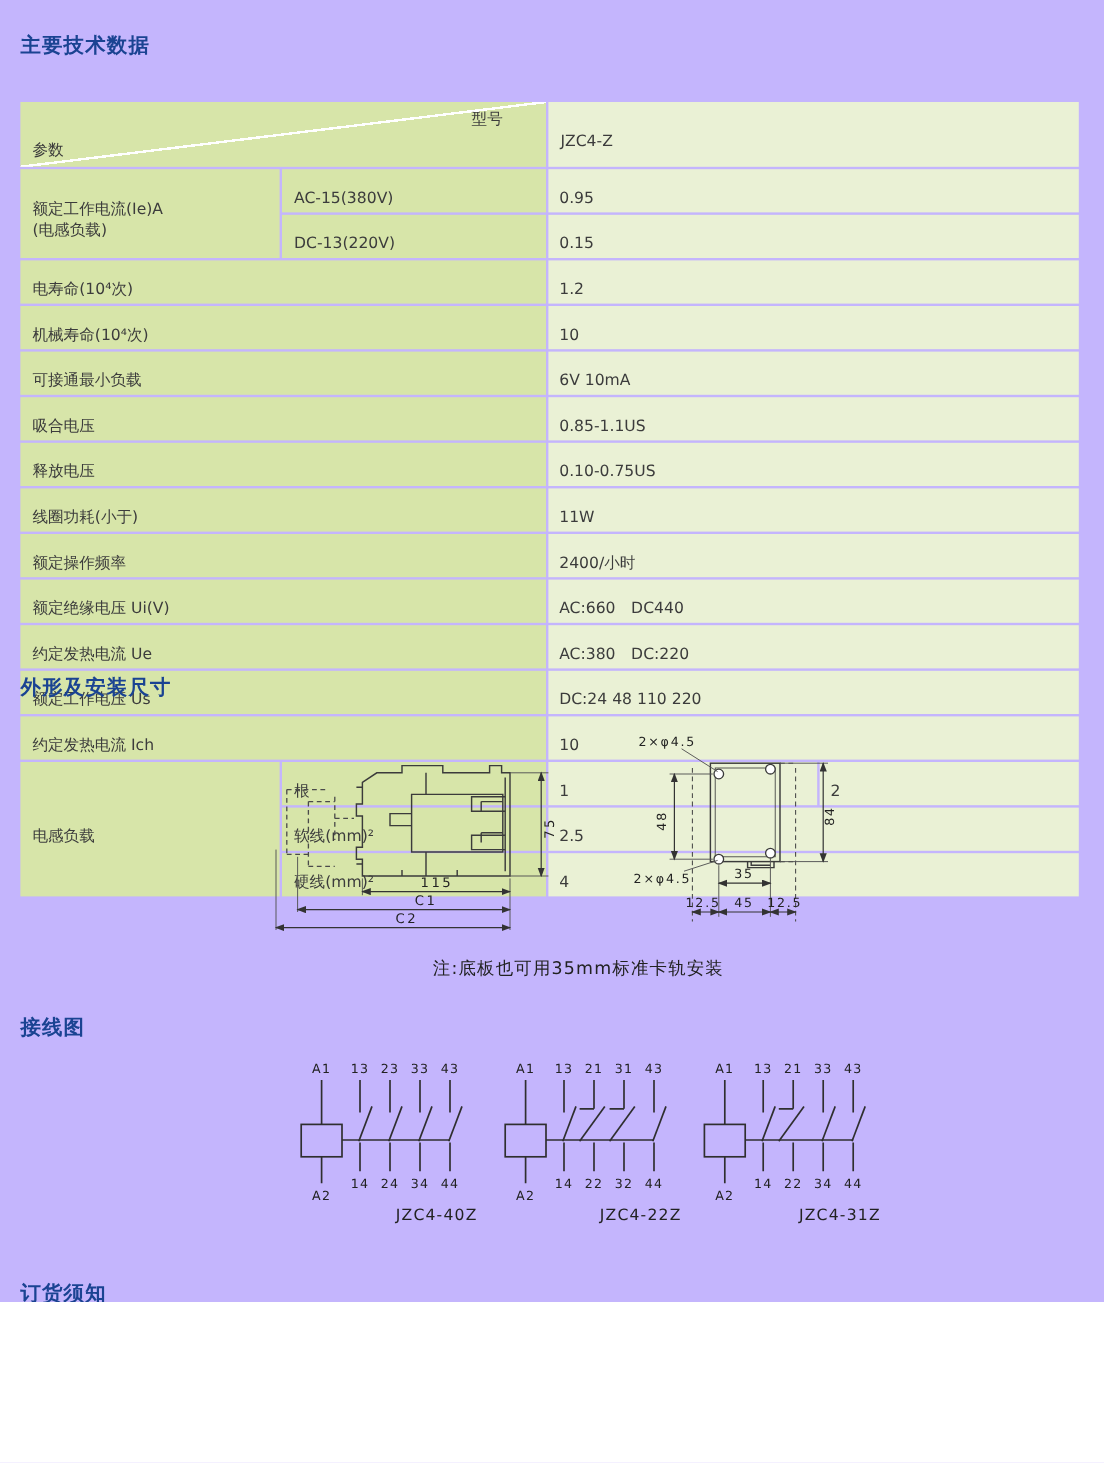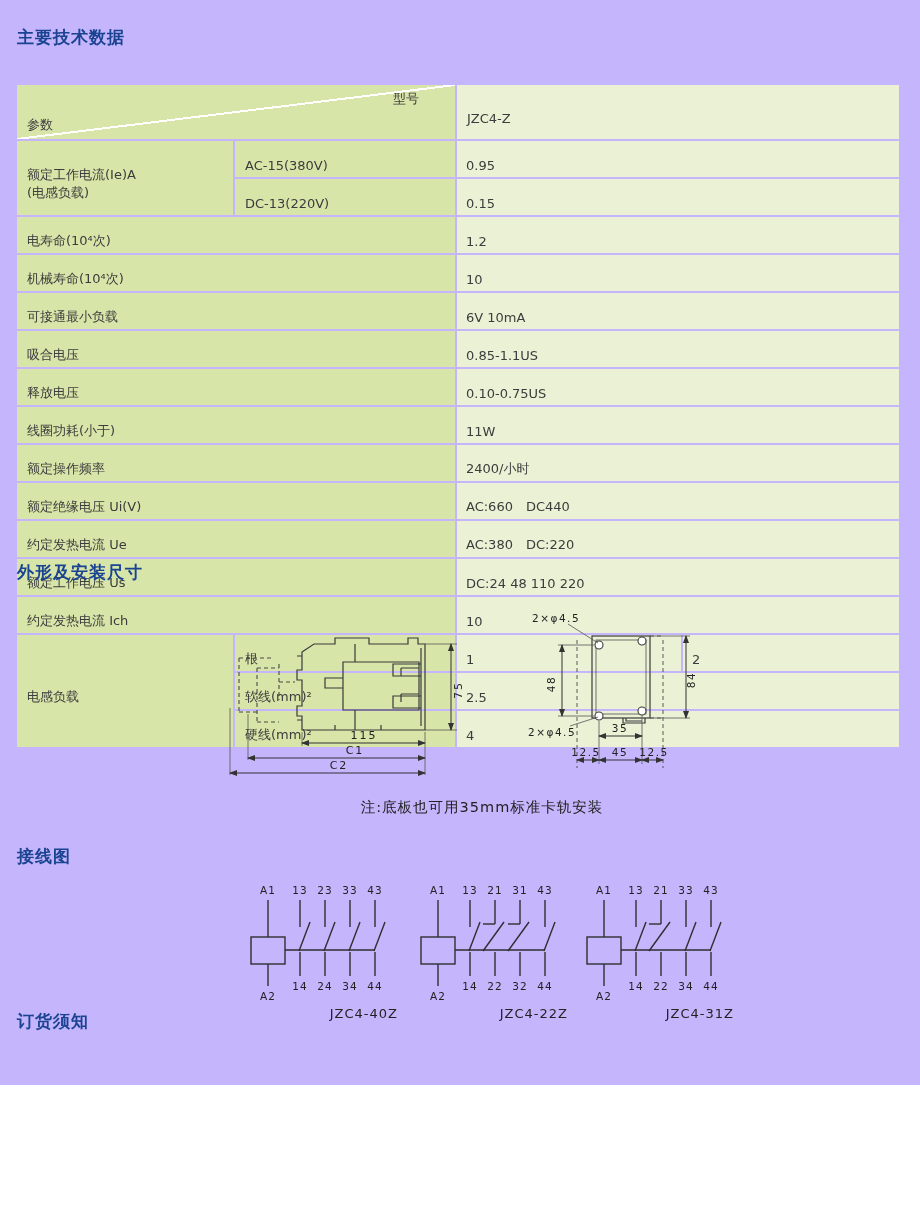--- a/index.html
+++ b/index.html
@@ -344,16 +344,16 @@
           <line x1="137" y1="20" x2="137" y2="47" stroke="#2f2f2f" stroke-width="1.4"></line>
           <line x1="147" y1="42" x2="136" y2="71" stroke="#2f2f2f" stroke-width="1.4"></line>
           <line x1="137" y1="72" x2="137" y2="96" stroke="#2f2f2f" stroke-width="1.4"></line>
           <text x="137" y="110" text-anchor="middle" font-size="10.5" fill="#222" letter-spacing="1">44</text>
         </svg>
         <div class="wiring-label">JZC4-31Z</div>
       </div>
     </div>
 
   
-  <div class="sec-title" style="top:1010px;">订货须知</div>
+  <div class="sec-title" style="top:1066px;">订货须知</div>
 
 
 </div>
 
 </body></html>

